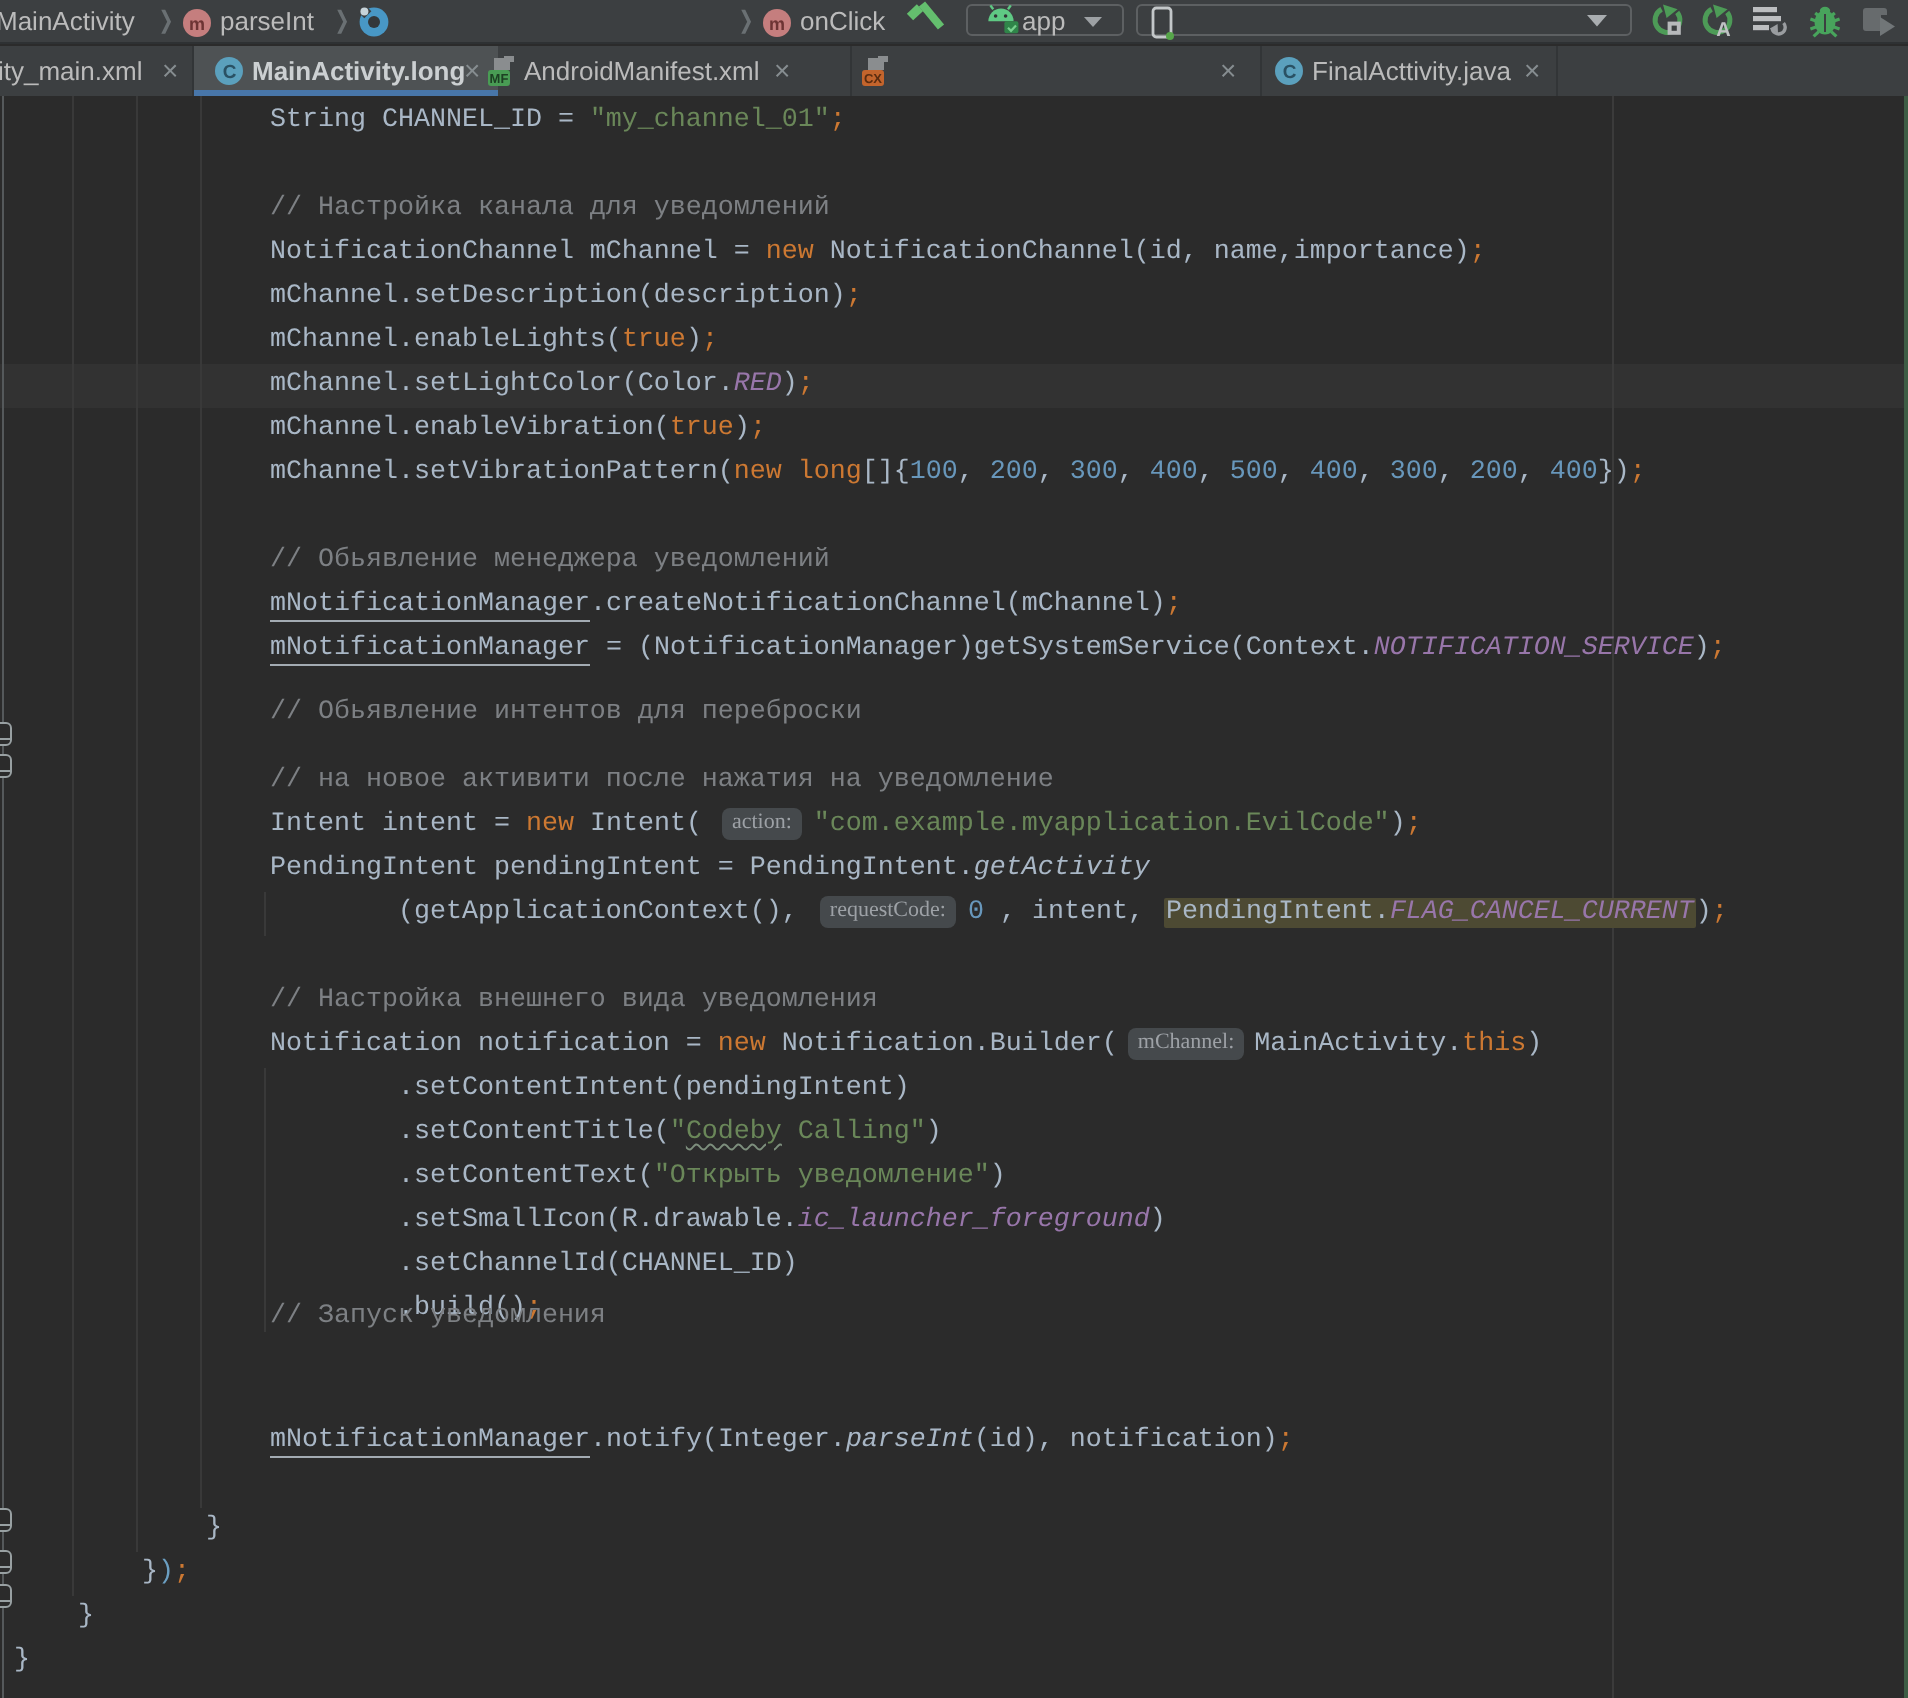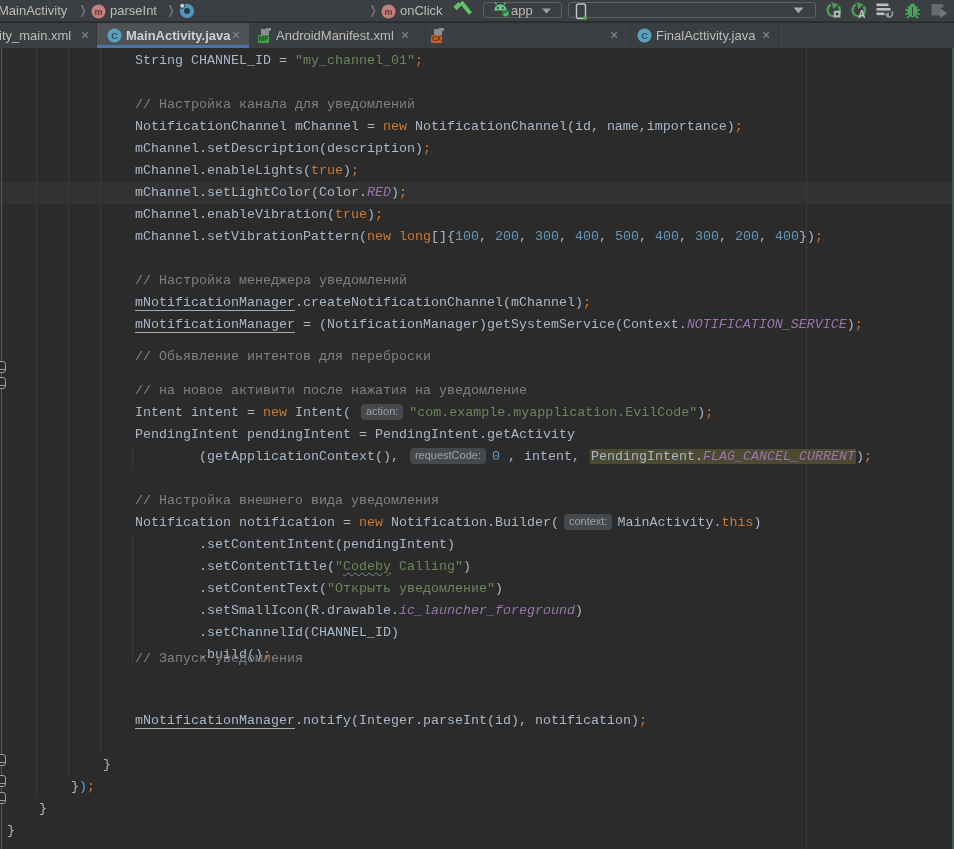--- a/index.html
+++ b/index.html
@@ -21,24 +21,24 @@
   #editor { position:absolute; left:0; top:48px; width:954px; height:801px; background:#2b2b2b; }
   .caretrow { position:absolute; left:0; top:182px; width:954px; height:22px; background:#323232; }
   .marginline { position:absolute; left:806px; top:48px; width:1px; height:801px; background:#3b3b3b; }
   .iguide { position:absolute; width:1px; background:#393939; }
   .ln { position:absolute; left:7px; margin:0; font-family:"Liberation Mono", monospace; font-size:13.34px; line-height:22px; height:22px; color:#a9b7c6; white-space:pre; }
   .cm { color:#7d8084; }
   .kw { color:#cc7832; }
   .st { color:#6a8759; }
   .nm { color:#6897bb; }
   .ct { color:#9876aa; font-style:italic; }
-  .it { }
+  .it { font-style:italic; }
   .un { border-bottom:1px solid #a3abb2; }
   .ty { text-decoration:underline; text-decoration-style:wavy; text-decoration-color:#7d8f7d; text-decoration-thickness:1px; text-underline-offset:2px; }
-  .chip { display:inline-block; font-family:Liberation Sans, sans-serif; font-size:11px; line-height:15px; height:16px; color:#9da1a6; background:#45494c; border-radius:4px; padding:0 5px; vertical-align:1px; }
+  .chip { display:inline-block; font-family:Liberation Serif, serif; font-size:11px; line-height:15px; height:16px; color:#9da1a6; background:#45494c; border-radius:4px; padding:0 5px; vertical-align:1px; }
   .hl { background:#4d4a33; border-radius:1px; }
   .pb { color:#6b9fc2; }
   
   .fold { position:absolute; left:-4px; width:10px; height:12px; border:1.5px solid #98a0a2; border-radius:3px; background:#2b2b2b; z-index:5; }
   .fold:after { content:""; position:absolute; left:-1px; right:-1px; bottom:2px; height:1.5px; background:#98a0a2; }
   .foldline { position:absolute; left:1px; width:1px; background:#55595b; }
 </style>
 </head>
 <body>
 
@@ -60,30 +60,30 @@
 
 <div id="code">
 <pre class="ln" style="top:50px">                String CHANNEL_ID = <span class="st">"my_channel_01"</span><span class="kw">;</span></pre>
 <pre class="ln" style="top:94px"><span class="cm">                // Настройка канала для уведомлений</span></pre>
 <pre class="ln" style="top:116px">                NotificationChannel mChannel = <span class="kw">new</span> NotificationChannel(id, name,importance)<span class="kw">;</span></pre>
 <pre class="ln" style="top:138px">                mChannel.setDescription(description)<span class="kw">;</span></pre>
 <pre class="ln" style="top:160px">                mChannel.enableLights(<span class="kw">true</span>)<span class="kw">;</span></pre>
 <pre class="ln" style="top:182px">                mChannel.setLightColor(Color.<span class="ct">RED</span>)<span class="kw">;</span></pre>
 <pre class="ln" style="top:204px">                mChannel.enableVibration(<span class="kw">true</span>)<span class="kw">;</span></pre>
 <pre class="ln" style="top:226px">                mChannel.setVibrationPattern(<span class="kw">new long</span>[]{<span class="nm">100</span>, <span class="nm">200</span>, <span class="nm">300</span>, <span class="nm">400</span>, <span class="nm">500</span>, <span class="nm">400</span>, <span class="nm">300</span>, <span class="nm">200</span>, <span class="nm">400</span>})<span class="kw">;</span></pre>
-<pre class="ln" style="top:270px"><span class="cm">                // Настройка менеджера уведомлений</span></pre>
+<pre class="ln" style="top:270px"><span class="cm">                // Обьявление менеджера уведомлений</span></pre>
 <pre class="ln" style="top:292px">                <span class="un">mNotificationManager</span>.createNotificationChannel(mChannel)<span class="kw">;</span></pre>
 <pre class="ln" style="top:314px">                <span class="un">mNotificationManager</span> = (NotificationManager)getSystemService(Context.<span class="ct">NOTIFICATION_SERVICE</span>)<span class="kw">;</span></pre>
 <pre class="ln" style="top:346px"><span class="cm">                // Обьявление интентов для переброски</span></pre>
 <pre class="ln" style="top:380px"><span class="cm">                // на новое активити после нажатия на уведомление</span></pre>
 <pre class="ln" style="top:402px">                Intent intent = <span class="kw">new</span> Intent( <span class="chip" style="margin:0 6px 0 2px;">action:</span><span class="st">"com.example.myapplication.EvilCode"</span>)<span class="kw">;</span></pre>
 <pre class="ln" style="top:424px">                PendingIntent pendingIntent = PendingIntent.<span class="it">getActivity</span></pre>
 <pre class="ln" style="top:446px">                        (getApplicationContext(), <span class="chip" style="margin:0 6px 0 3px;">requestCode:</span><span class="nm">0</span> , intent, <span class="hl" style="margin-left:2px; padding:0 1px;">PendingIntent.<span class="ct">FLAG_CANCEL_CURRENT</span></span>)<span class="kw">;</span></pre>
 <pre class="ln" style="top:490px"><span class="cm">                // Настройка внешнего вида уведомления</span></pre>
-<pre class="ln" style="top:512px">                Notification notification = <span class="kw">new</span> Notification.Builder(<span class="chip" style="margin:0 5px;">context:</span>MainActivity.<span class="kw">this</span>)</pre>
+<pre class="ln" style="top:512px">                Notification notification = <span class="kw">new</span> Notification.Builder(<span class="chip" style="margin:0 5px;">mChannel:</span>MainActivity.<span class="kw">this</span>)</pre>
 <pre class="ln" style="top:534px">                        .setContentIntent(pendingIntent)</pre>
 <pre class="ln" style="top:556px">                        .setContentTitle(<span class="st">"<span class="ty">Codeby</span> Calling"</span>)</pre>
 <pre class="ln" style="top:578px">                        .setContentText(<span class="st">"Открыть уведомление"</span>)</pre>
 <pre class="ln" style="top:600px">                        .setSmallIcon(R.drawable.<span class="ct">ic_launcher_foreground</span>)</pre>
 <pre class="ln" style="top:622px">                        .setChannelId(CHANNEL_ID)</pre>
 <pre class="ln" style="top:644px">                        .build()<span class="kw">;</span></pre>
 <pre class="ln" style="top:648px"><span class="cm">                // Запуск уведомления</span></pre>
 <pre class="ln" style="top:710px">                <span class="un">mNotificationManager</span>.notify(Integer.<span class="it">parseInt</span>(id), notification)<span class="kw">;</span></pre>
 <pre class="ln" style="top:754px">            }</pre>
 <pre class="ln" style="top:776px">        }<span class="pb">)</span><span class="kw">;</span></pre>
@@ -184,24 +184,24 @@
     <div class="lbl" style="left:-1px;">ity_main.xml</div>
     <div class="x" style="left:81px;">×</div>
   </div>
   <div class="tabdiv" style="left:96px;"></div>
 
   <div class="tab" style="left:97px; width:152px; background:#4e5254; border-bottom:3.5px solid #4876a9;">
     <svg class="icon" style="left:10px; top:5px;" width="15" height="15" viewBox="0 0 15 15">
       <circle cx="7.5" cy="7.5" r="7" fill="#5ba0bd"></circle>
       <text x="7.8" y="11" font-size="9.5" font-weight="bold" font-family="Liberation Sans" fill="#2a5164" text-anchor="middle">C</text>
     </svg>
-    <div class="lbl" style="left:29px; font-weight:bold; color:#ccd0d2;">MainActivity.java</div>
+    <div class="lbl" style="left:29px; font-weight:bold; color:#ccd0d2;">MainActivity.long</div>
     <div class="x" style="left:135px;">×</div>
   </div>
-  <div class="tab" style="left:250px; width:175px;">
+  <div class="tab" style="left:236px; width:175px;">
     <svg class="icon" style="left:7px; top:5px;" width="16" height="16" viewBox="0 0 16 16">
       <rect x="4" y="1" width="8" height="6" fill="#8a8d8f"></rect>
       <rect x="9" y="0" width="5" height="3" fill="#8a8d8f"></rect>
       <rect x="1" y="7" width="11" height="8" rx="1.5" fill="#499c54"></rect>
       <text x="6.5" y="13.4" font-size="6.5" font-family="Liberation Sans" font-weight="bold" fill="#1d4023" text-anchor="middle">MF</text>
     </svg>
     <div class="lbl" style="left:26px;">AndroidManifest.xml</div>
     <div class="x" style="left:151px;">×</div>
   </div>
   <div class="tabdiv" style="left:425px;"></div>

